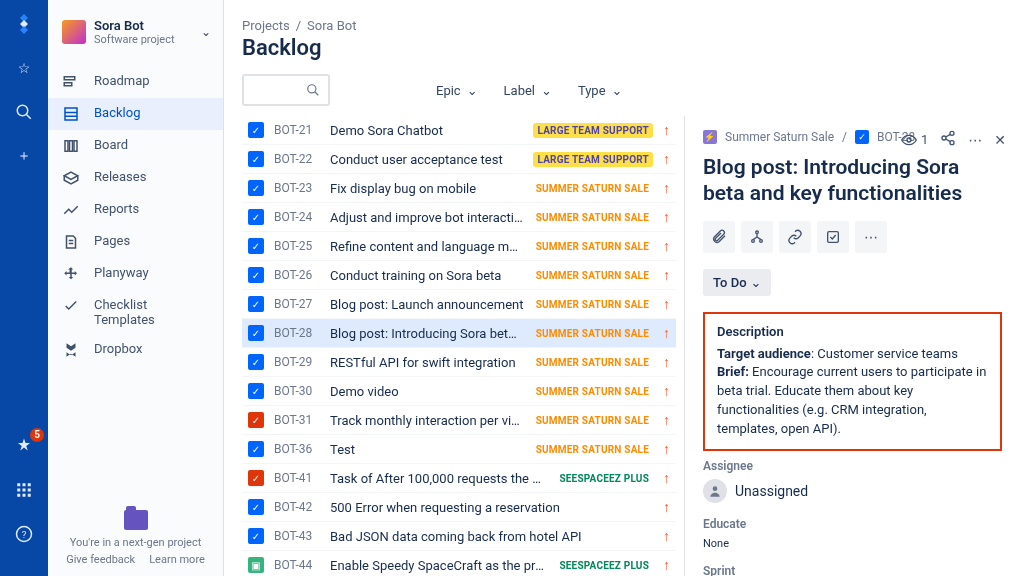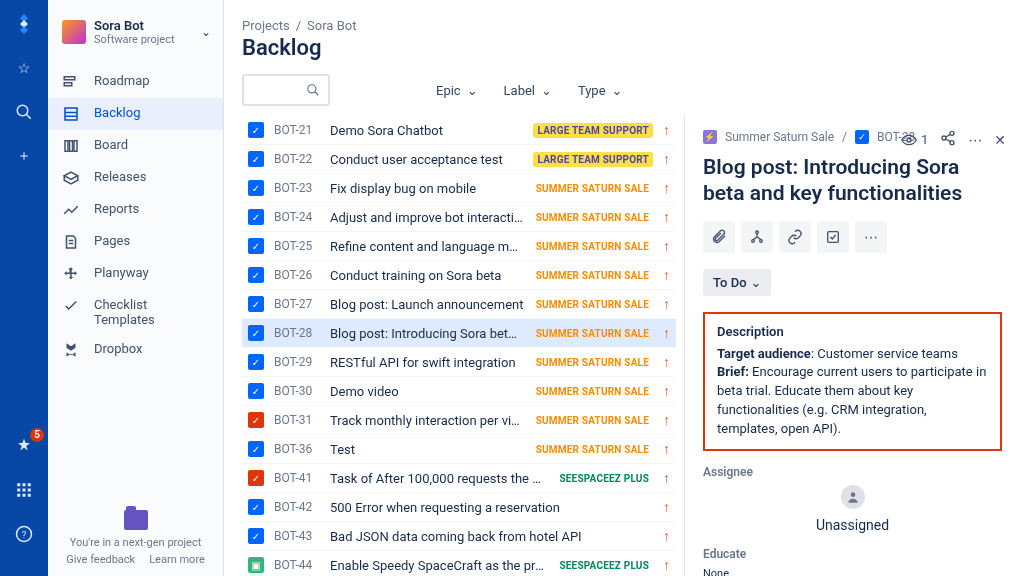--- a/index.html
+++ b/index.html
@@ -56,26 +56,26 @@
 .detail::-webkit-scrollbar{width:10px;} .detail::-webkit-scrollbar-thumb{background:#C1C7D0;border-radius:5px;}
 .d-crumbs { display:flex; align-items:center; gap:8px; font-size:12px; color:#6B778C; margin-bottom:10px;}
 .d-crumbs .sm-tick{width:14px;height:14px;border-radius:2px;display:flex;align-items:center;justify-content:center;color:#fff;font-size:9px;}
 .d-crumbs .pur{background:#8777D9;} .d-crumbs .blu{background:#0065FF;}
 .d-actions { position:absolute; right:18px; top:14px; display:flex; align-items:center; gap:12px; color:#42526E;}
 .d-actions .watch{display:flex;align-items:center;gap:4px;font-size:13px;}
 .d-title { font-size:21px; font-weight:600; line-height:1.25; margin-bottom:14px;}
 .d-toolbar { display:flex; gap:6px; margin-bottom:16px;}
 .d-tb { width:32px; height:32px; background:#F4F5F7; border-radius:3px; display:flex; align-items:center; justify-content:center; color:#42526E; cursor:pointer;}
 .status-btn { display:inline-flex; align-items:center; gap:4px; background:#EBECF0; padding:6px 10px; border-radius:3px; font-size:13px; font-weight:500; cursor:pointer; margin-bottom:16px;}
-.desc-box { border:2px solid #DE350B; padding:10px 12px; margin-bottom:14px;}
+.desc-box { border:2px solid #DE350B; padding:10px 12px; margin-bottom:8px;}
 .desc-box h4{font-size:13px;font-weight:600;margin-bottom:6px;}
 .desc-box p{font-size:13px;line-height:1.45;color:#172B4D;}
 .field { margin-bottom:14px;}
 .field-label { font-size:12px; font-weight:600; color:#6B778C; margin-bottom:6px;}
-.assignee { display:flex; align-items:center; gap:8px;flex-direction:column;}
+.assignee { display:flex; align-items:center; gap:8px;}
 .avatar { width:24px; height:24px; border-radius:50%; background:#DFE1E6; display:flex; align-items:center; justify-content:center; color:#6B778C;}
 .field-val { font-size:11px; color:#172B4D;}
 </style>
 </head>
 <body>
 
 <div class="rail">
   <div class="logo"><svg viewBox="0 0 24 24" width="24" height="24">
         <path fill="#2684FF" d="M12 2l4 4-4 4-4-4z"></path>
         <path fill="#DEEBFF" d="M12 8l4 4-4 4-4-4z"></path>

